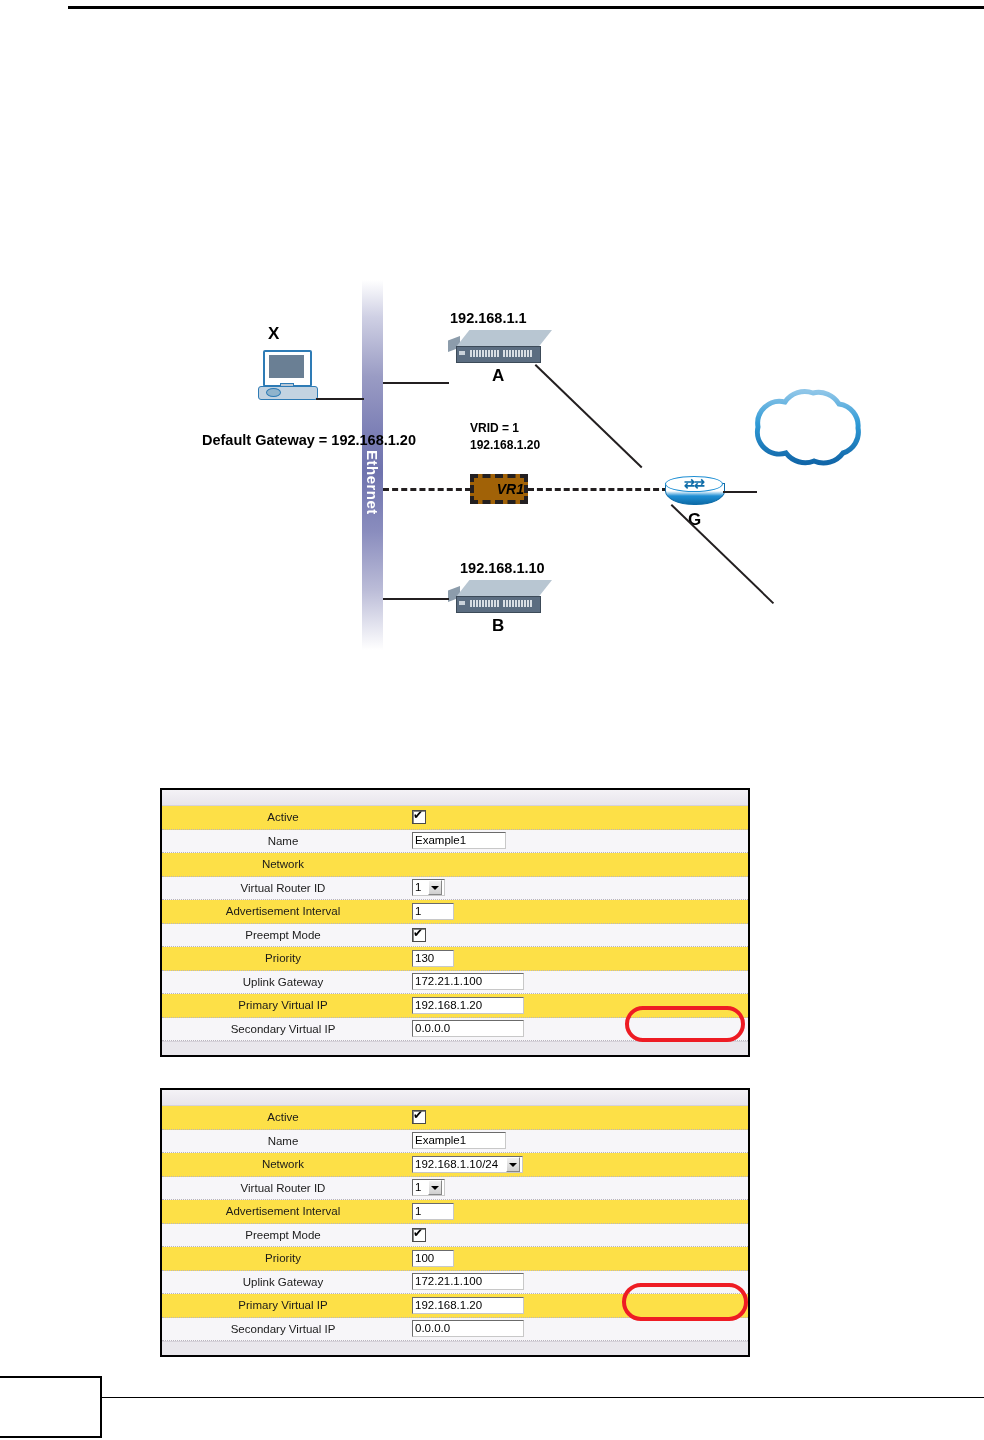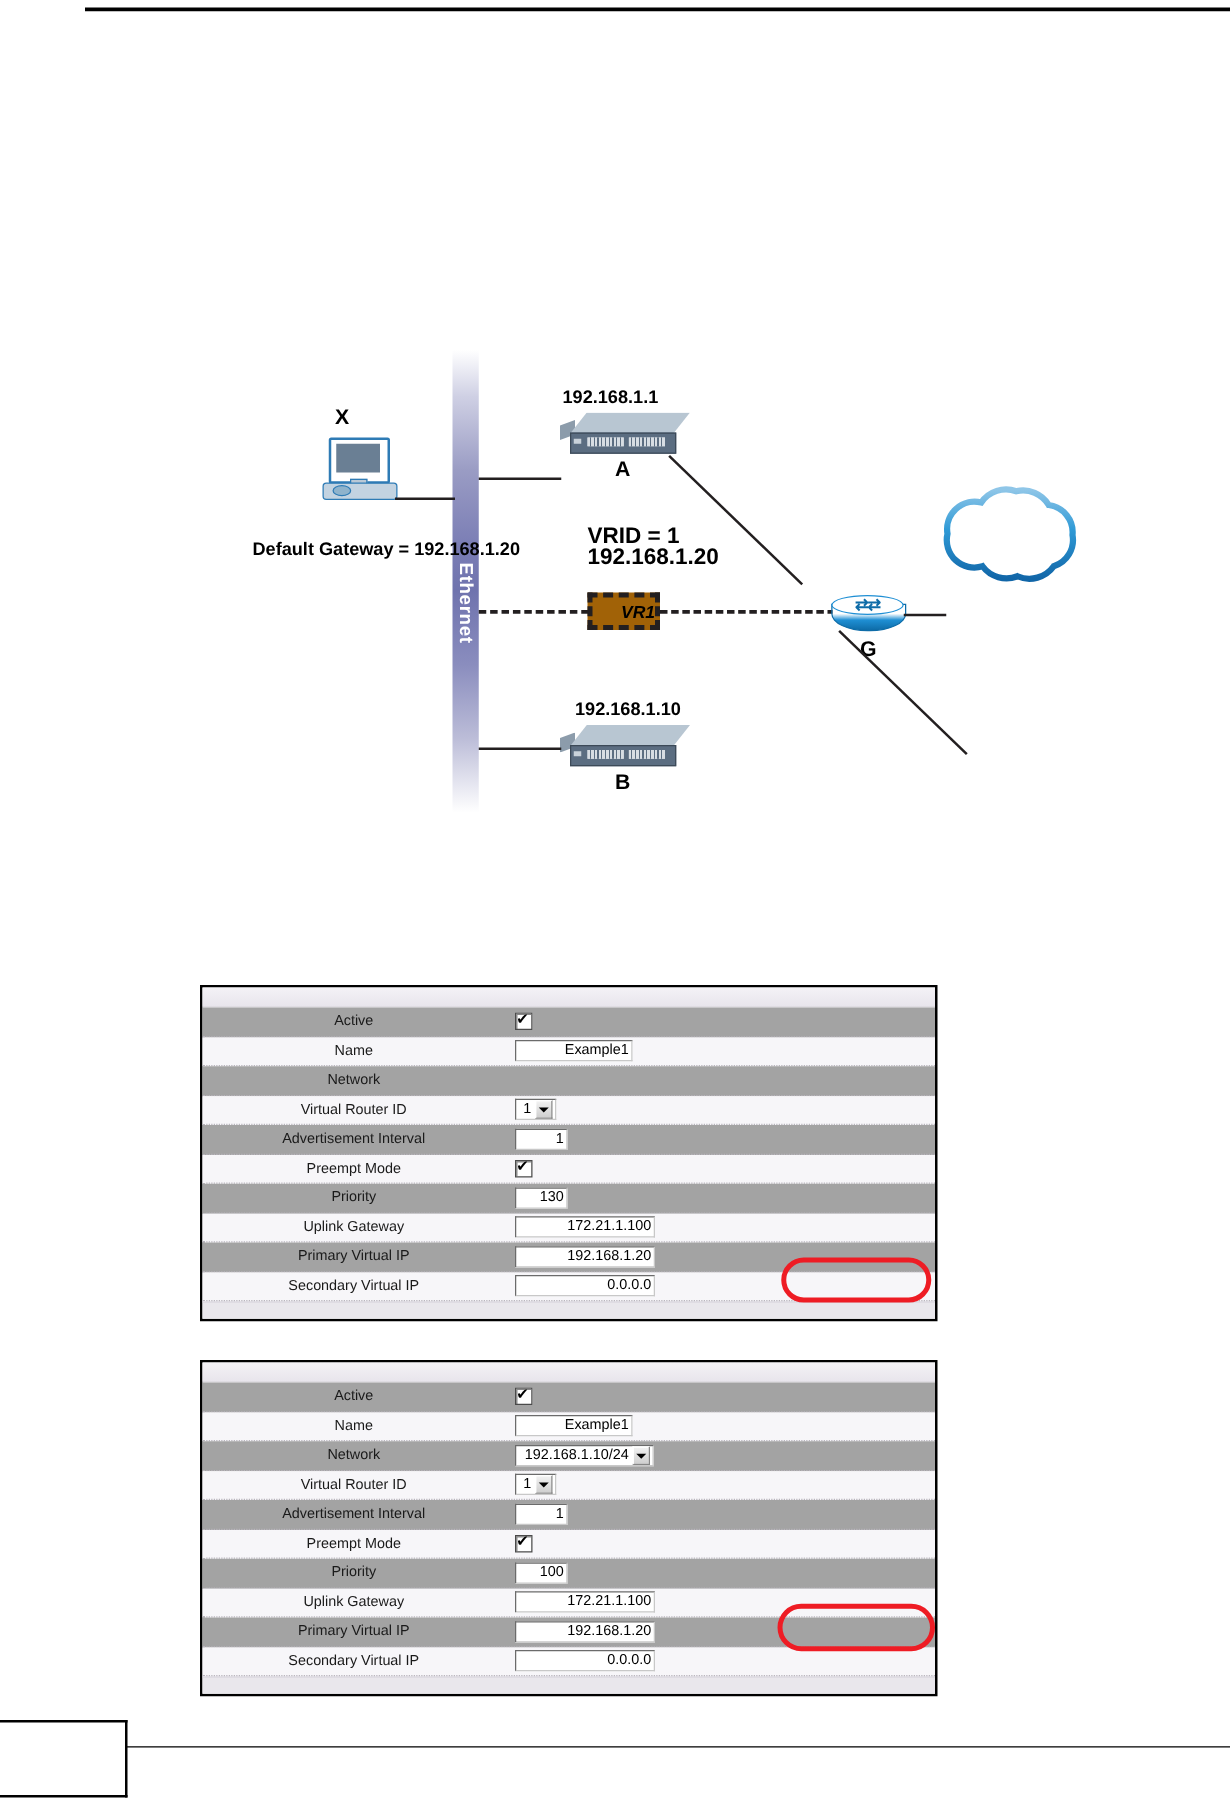--- a/index.html
+++ b/index.html
@@ -283,21 +283,21 @@
     font-size: 14px;
     font-weight: bold;
     color: #000000;
     box-sizing: border-box;
     font-style: italic;
   }
   .vrid-text {
     position: absolute;
     left: 330px;
     top: 148px;
-    font-size: 18px;
+    font-size: 12px;
     font-weight: bold;
     line-height: 17px;
     color: #000000;
     white-space: nowrap;
   }
   .dashed-link {
     position: absolute;
     border-top: 3px dashed #231f20;
     height: 0;
   }
@@ -318,36 +318,35 @@
     height: 13px;
     background: #e9e7ec;
     border-top: 1px solid #d6d2da;
   }
   .cfg-row {
     position: relative;
     height: 22.5px;
     display: flex;
     align-items: center;
     border-bottom: 1px dotted #b9b5bd;
-    background: #a3a3a3;
+    background: #fde047;
   }
   .cfg-row:nth-child(even) { background: #f7f6f9; }
   .cfg-label {
     width: 242px;
     text-align: center;
     font-size: 11.5px;
     color: #1a1a1a;
     font-family: "Liberation Sans", sans-serif;
   }
   .cfg-value {
     flex: 1;
     padding-left: 8px;
     display: flex;
     align-items: center;
-    text-align: right;
   }
 
   .chk {
     width: 12px;
     height: 12px;
     border: 1px solid #4a4a4a;
     background: #ffffff;
     position: relative;
     display: inline-block;
     box-shadow: inset 1px 1px 0 #888;

